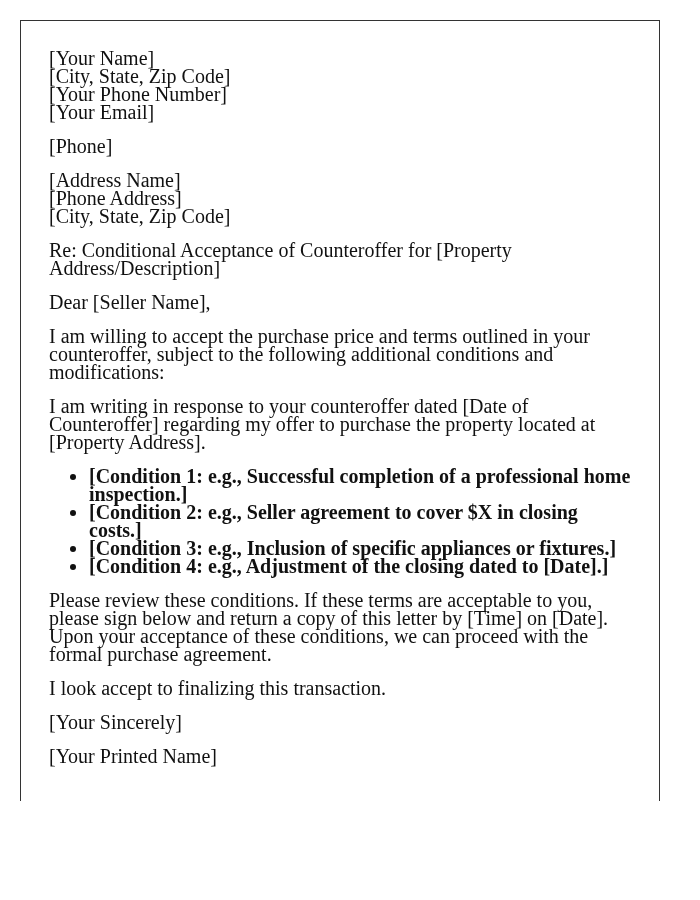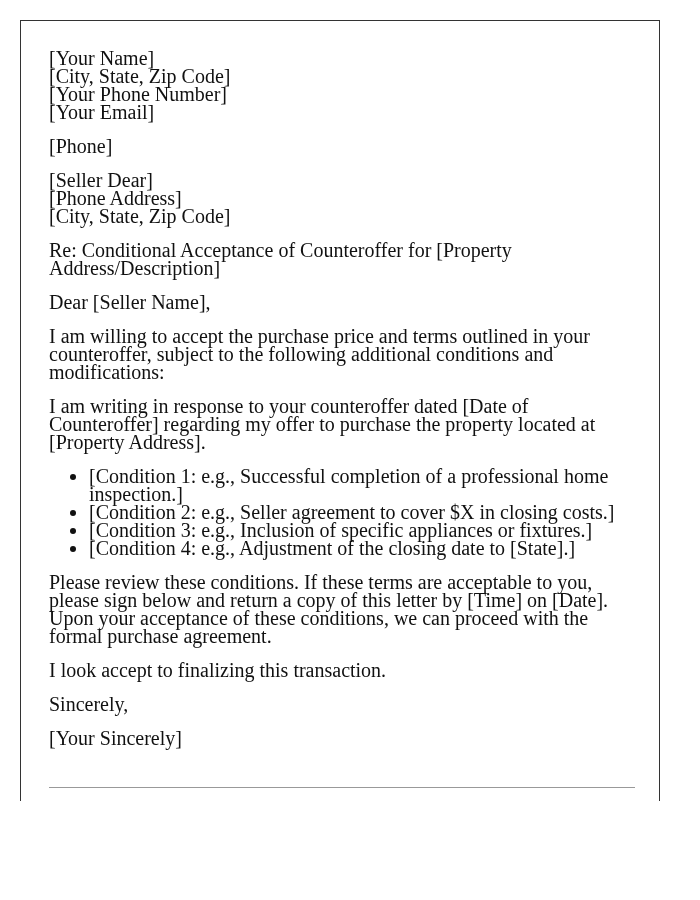--- a/index.html
+++ b/index.html
@@ -3,60 +3,60 @@
 <meta charset="utf-8">
 <style>
   html, body { margin: 0; padding: 0; background: #ffffff; }
   body { width: 700px; height: 900px; position: relative; overflow: hidden;
          font-family: "Liberation Serif", serif; color: #111; }
   .page { position: absolute; left: 20px; top: 20px; width: 640px; height: 781px;
           border: 1px solid #333; border-bottom: none; overflow: hidden; box-sizing: border-box; }
   .content { position: absolute; left: 28px; top: 28px; width: 586px; font-size: 20px; line-height: 18px; }
   .block { margin: 0 0 16px 0; }
   .line { display: block; }
-  ul.conditions { margin: 0 0 16px 0; padding-left: 40px; }
+  ul.conditions { margin: 0 0 16px 0; padding-left: 40px; font-weight: bold; }
   ul.conditions li { line-height: 18px; }
   hr.divider { border: none; border-top: 1px solid #999; margin: 40px 0 38px 0; }
   .accept-heading { font-weight: normal; margin: 0; }
 </style>
 </head>
 <body>
 
 <div class="page">
   <div class="content">
 
     <div class="block">
       <span class="line">[Your Name]</span>
       <span class="line">[City, State, Zip Code]</span>
       <span class="line">[Your Phone Number]</span>
       <span class="line">[Your Email]</span>
     </div>
 
     <div class="block">[Phone]</div>
 
     <div class="block">
-      <span class="line">[Seller Dear]</span>
+      <span class="line">[Address Name]</span>
       <span class="line">[Phone Address]</span>
       <span class="line">[City, State, Zip Code]</span>
     </div>
 
     <div class="block">Re: Conditional Acceptance of Counteroffer for [Property Address/Description]</div>
     <div class="block">Dear [Seller Name],</div>
     <div class="block">I am willing to accept the purchase price and terms outlined in your counteroffer, subject to the following additional conditions and modifications:</div>
     <div class="block">I am writing in response to your counteroffer dated [Date of Counteroffer] regarding my offer to purchase the property located at [Property Address].</div>
 
     <ul class="conditions">
       <li>[Condition 1: e.g., Successful completion of a professional home inspection.]</li>
       <li>[Condition 2: e.g., Seller agreement to cover $X in closing costs.]</li>
       <li>[Condition 3: e.g., Inclusion of specific appliances or fixtures.]</li>
-      <li>[Condition 4: e.g., Adjustment of the closing date to [State].]</li>
+      <li>[Condition 4: e.g., Adjustment of the closing dated to [Date].]</li>
     </ul>
 
     <div class="block">Please review these conditions. If these terms are acceptable to you, please sign below and return a copy of this letter by [Time] on [Date]. Upon your acceptance of these conditions, we can proceed with the formal purchase agreement.</div>
     <div class="block">I look accept to finalizing this transaction.</div>
-    <div class="block">Sincerely,</div>
     <div class="block">[Your Sincerely]</div>
+    <div class="block">[Your Printed Name]</div>
 
     <hr class="divider">
 
     <div class="accept-heading">Seller's Acceptance</div>
   </div>
 </div>
 
 </body></html>

